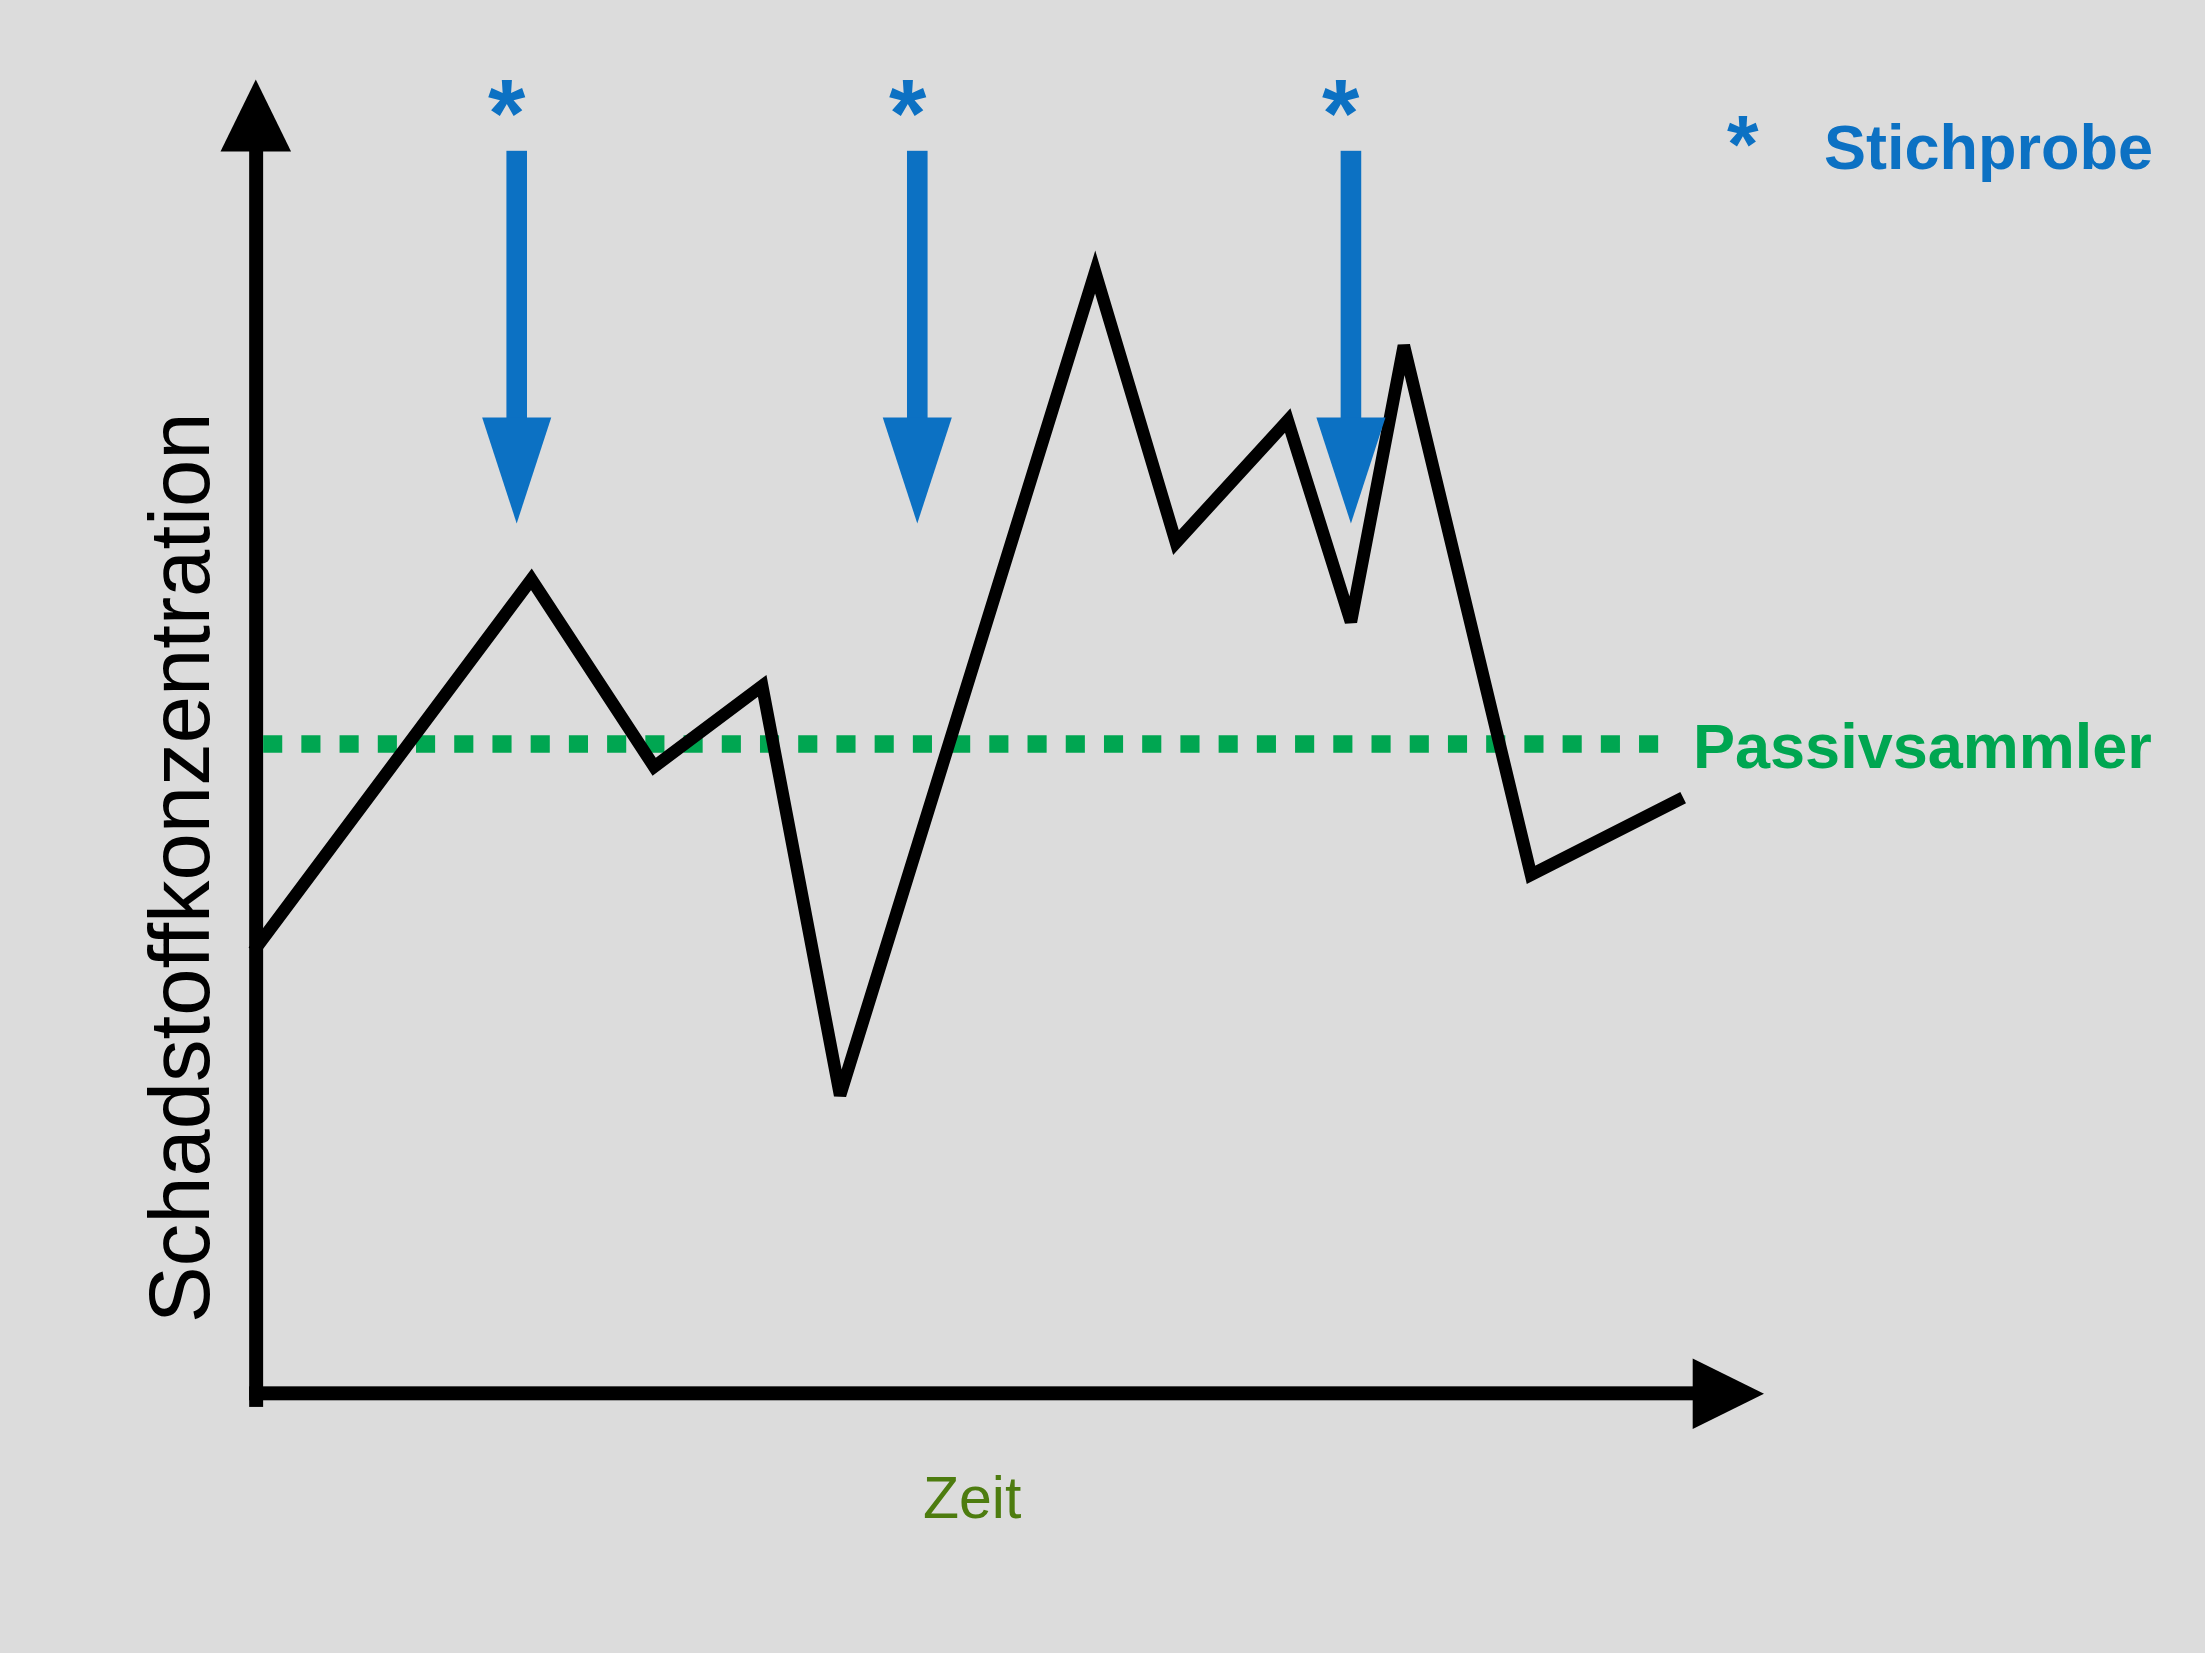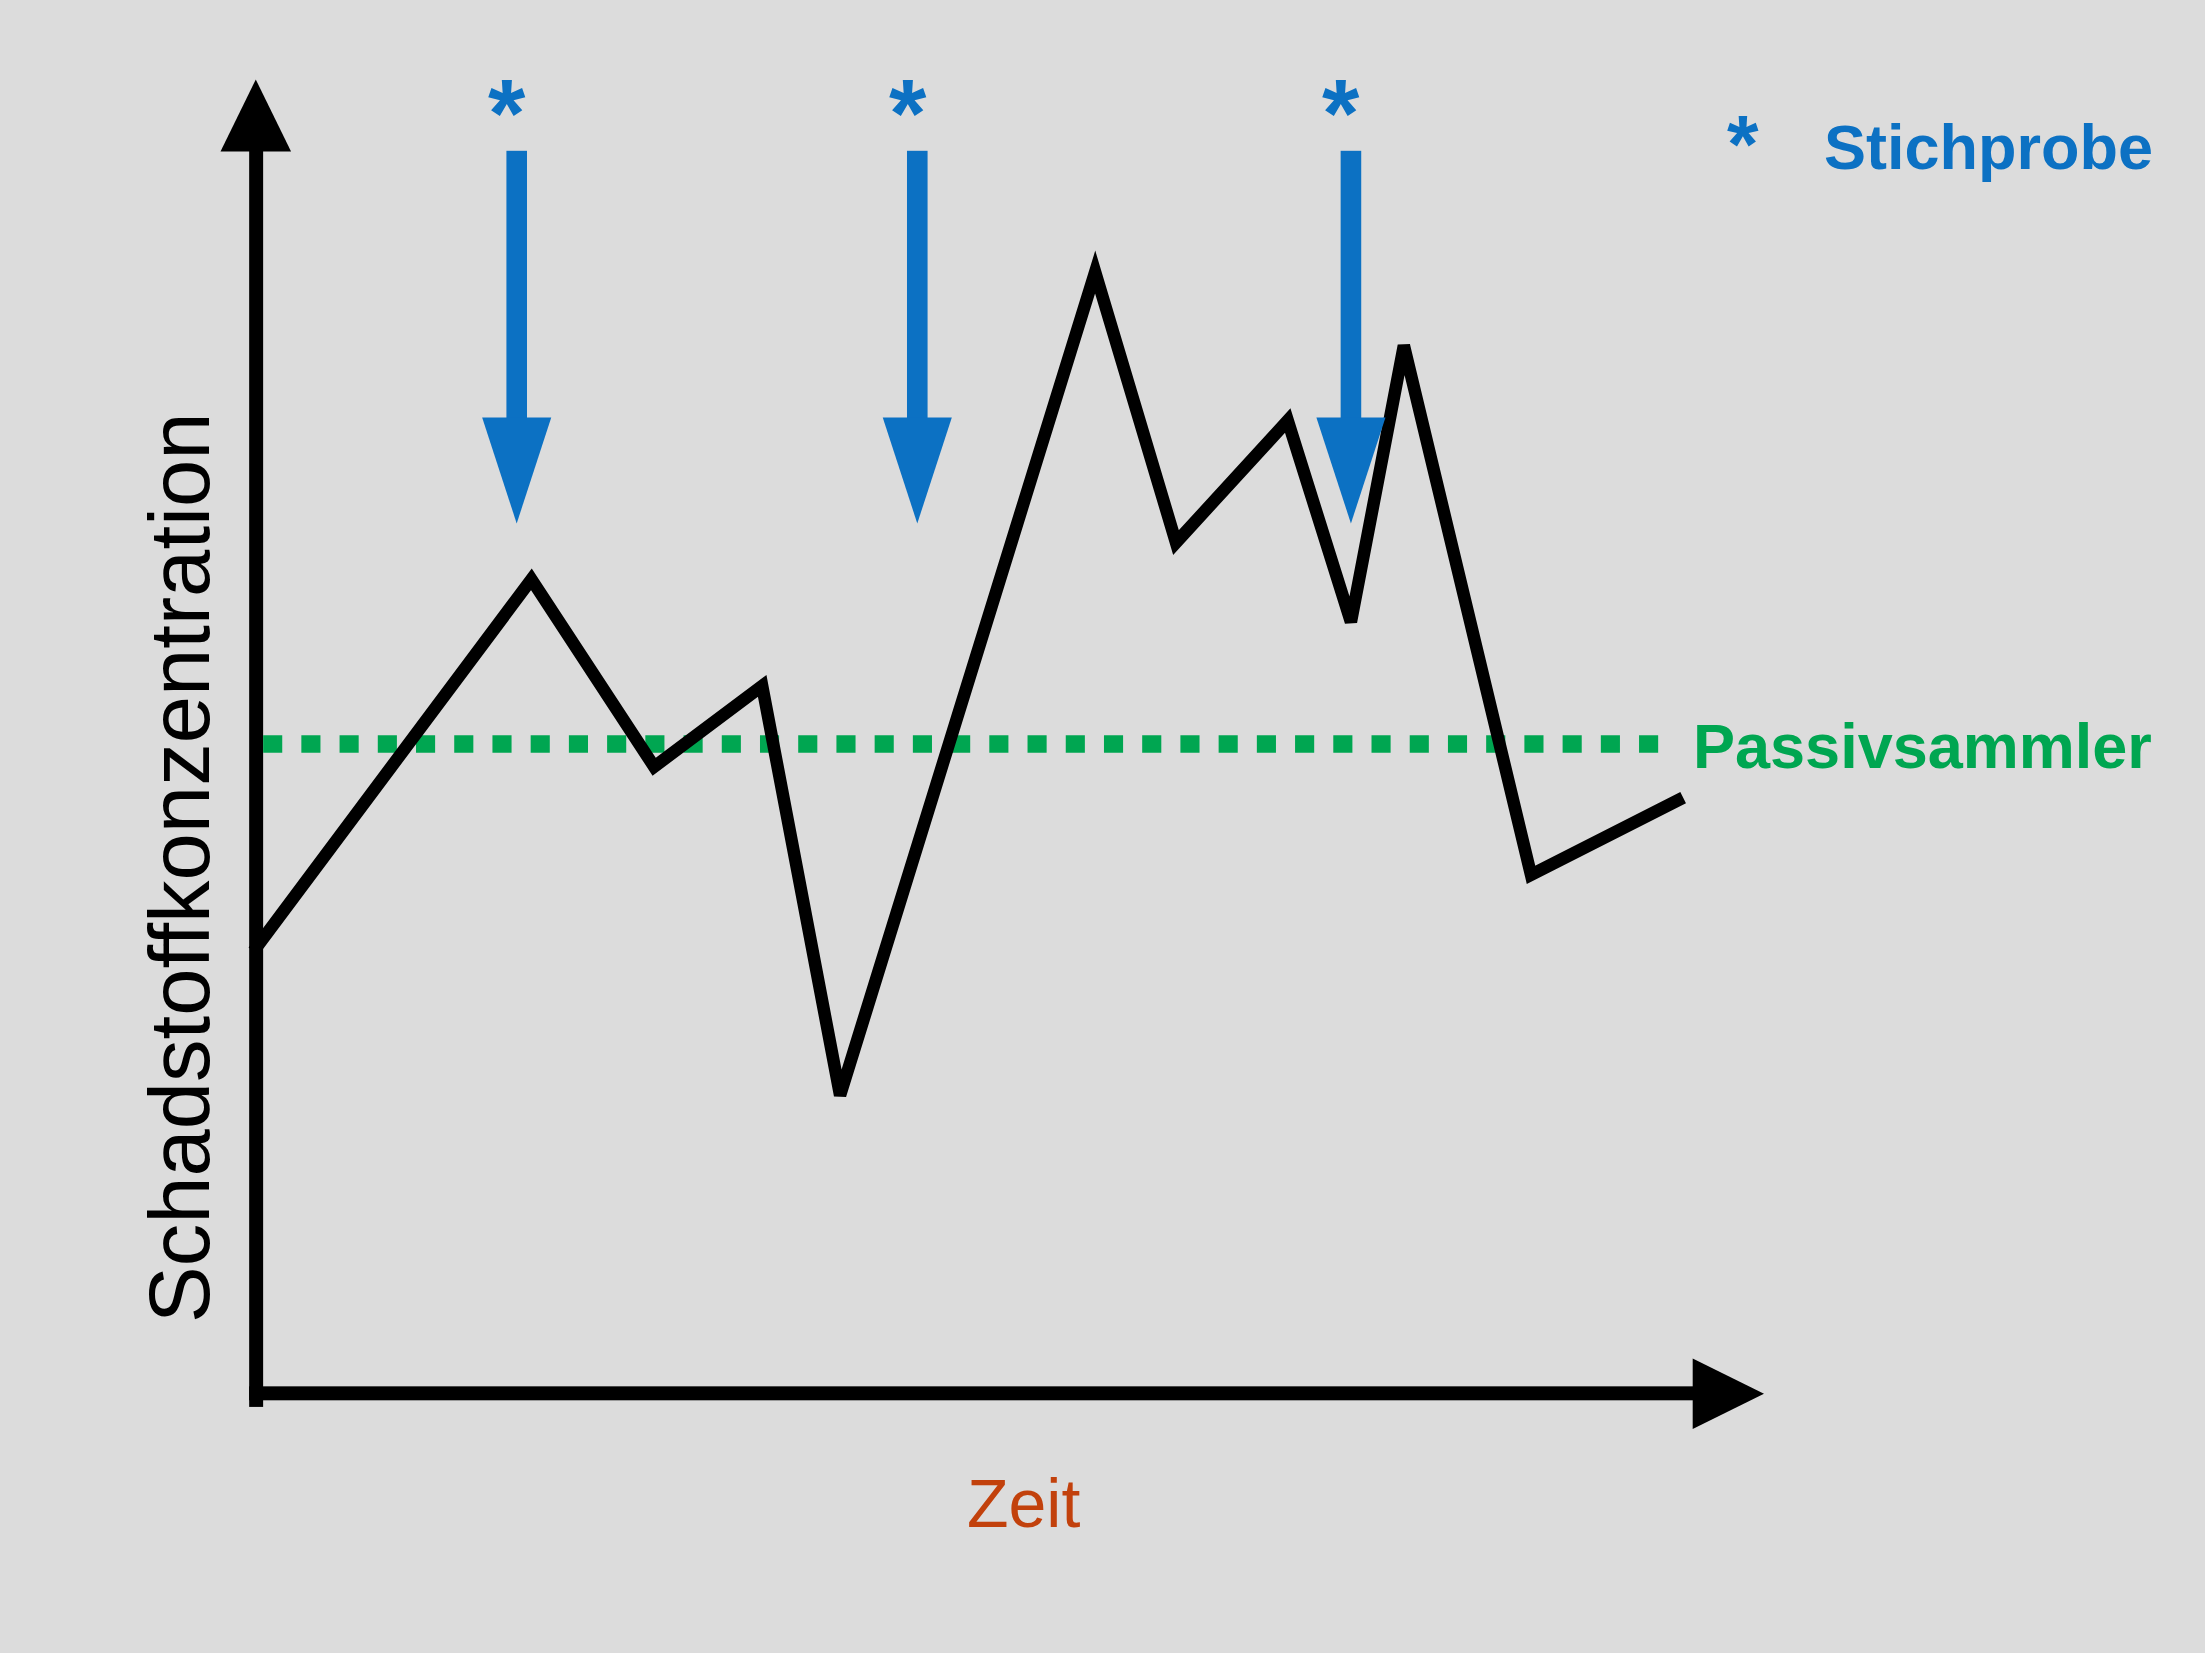--- a/index.html
+++ b/index.html
@@ -35,24 +35,24 @@
     left: 0;
     top: 0;
     font-size: 85px;
     color: #000000;
     font-weight: 400;
     transform-origin: 0 0;
     
     transform: translate(137px, 1323px) rotate(-90deg);
   }
   #x-axis-title {
-    left: 967px;
+    left: 923px;
     top: 1469px;
-    font-size: 68px;
-    color: #c2410c;
+    font-size: 59px;
+    color: #4d7c0f;
     font-weight: 400;
   }
   #legend-stichprobe-label {
     left: 1824px;
     top: 116px;
     font-size: 63px;
     font-weight: 700;
     color: #0c71c3;
   }
   #legend-stichprobe-star {

